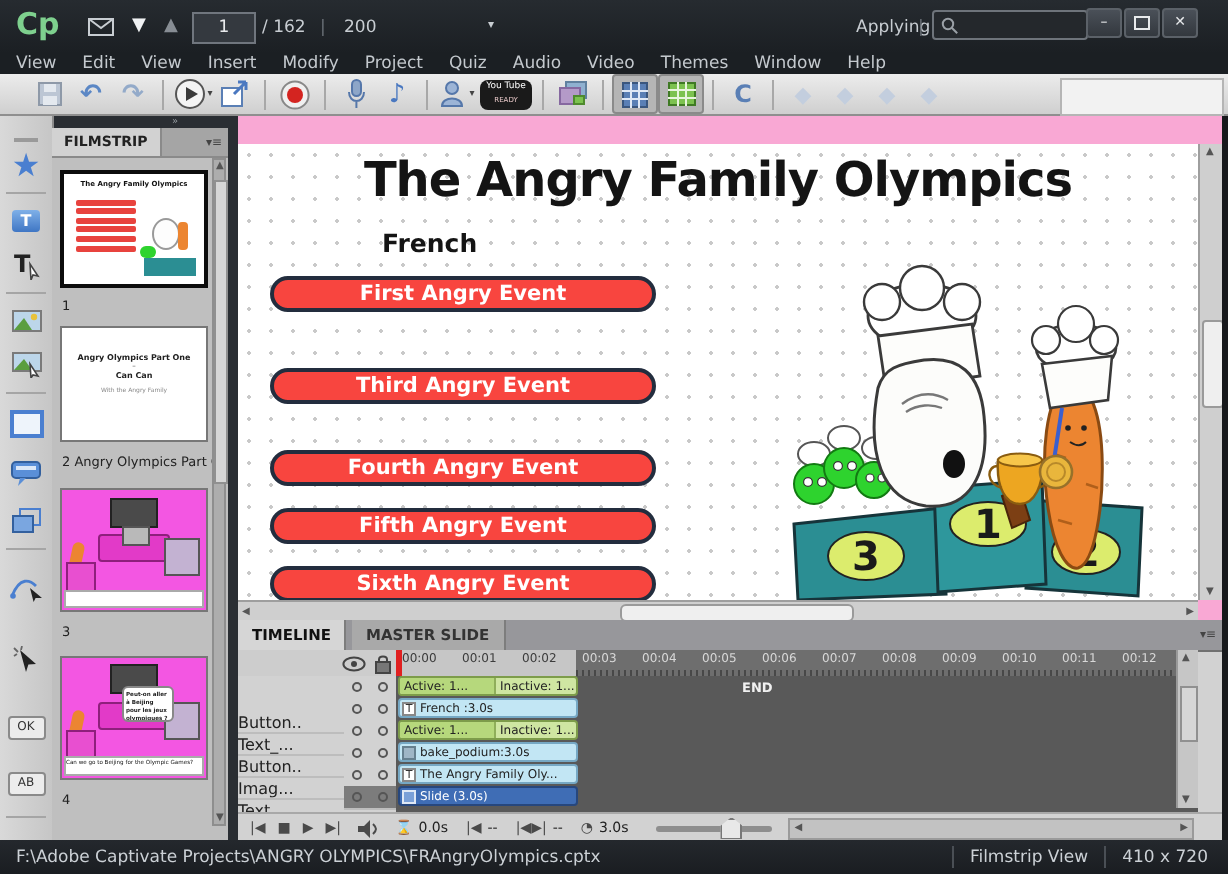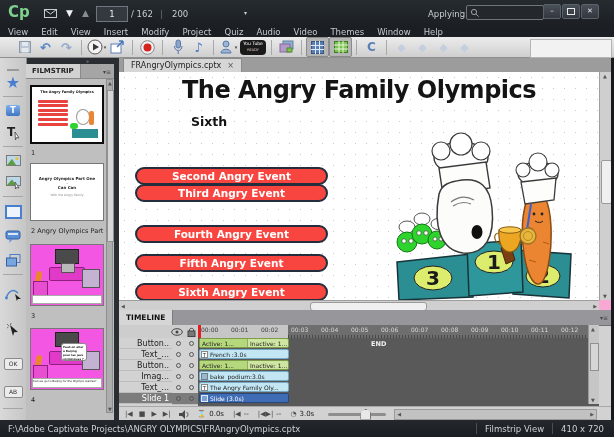--- a/index.html
+++ b/index.html
@@ -82,22 +82,22 @@
   .tl-tab.off{background:#a9a9a9;color:#333;}
   .tl-hdr{position:absolute;left:0;top:15px;width:79px;height:13px;background:#cdcdcd;border-bottom:1px solid #a0a0a0;}
   .tl-ruler{position:absolute;left:79px;top:15px;width:401px;height:13px;background:#6e6e6e;overflow:hidden;
             background-image:repeating-linear-gradient(90deg,rgba(0,0,0,.35) 0 1px,rgba(0,0,0,0) 1px 3px);
             background-size:100% 3px;background-repeat:no-repeat;background-position:0 100%;}
   .tl-ruler-light{position:absolute;left:0;top:0;width:90px;height:13px;background:#c6c6c6;}
   .tick{position:absolute;top:1px;font-size:6px;color:#d8d8d8;}
   .tick.lt{color:#3c3c3c;}
   .playhead{position:absolute;left:0;top:0;width:3px;height:13px;background:#e02020;}
   .tl-names{position:absolute;left:0;top:28px;width:53px;height:66px;background:#d2d2d2;}
-  .tl-name{position:absolute;left:0;width:53px;height:11px;font-size:8px;color:#222;text-align:right;
-           padding-right:3px;box-sizing:border-box;line-height:11px;border-bottom:1px solid #bdbdbd;}
+  .tl-name{position:absolute;left:0;width:53px;height:11px;font-size:8px;color:#222;text-align:left;
+           padding-right:3px;box-sizing:border-box;line-height:11px;border-bottom:1px solid #bdbdbd;margin-top:18px;}
   .tl-name.sel{background:#7c7c7c;color:#fff;}
   .tl-tgl{position:absolute;left:53px;width:26px;height:11px;background:#d2d2d2;border-bottom:1px solid #bdbdbd;
           display:flex;align-items:center;justify-content:space-around;}
   .tl-tgl.sel{background:#7c7c7c;}
   .dot{width:3px;height:3px;border:1px solid #555;border-radius:50%;}
   .tl-tracks{position:absolute;left:79px;top:28px;width:401px;height:68px;background:#595959;}
   .bar{position:absolute;left:1px;width:90px;height:10px;border-radius:2px;box-sizing:border-box;display:flex;align-items:center;
        overflow:hidden;white-space:nowrap;}
   .bar.green{border:1px solid #7d9c4a;background:#cfe6a2;}
   .seg1{background:#b6d87c;height:100%;width:48px;font-size:6px;color:#222;line-height:9px;padding-left:2px;box-sizing:border-box;border-right:1px solid #8fae5a;overflow:hidden;flex:none;}
@@ -388,31 +388,26 @@
 
     <div class="fsb">
       <span class="sb-ar" style="left:1px;top:0">▲</span>
       <div class="fsb-th"></div>
       <span class="sb-ar" style="left:1px;bottom:0">▼</span>
     </div>
   </div>
 
   <div class="ab splitter"></div>
 
-  <div class="ab tabbar">
-    <span class="dtab">
-      <span>FRAngryOlympics.cptx</span><span class="x">×</span>
-    </span>
-  </div>
 
   <div class="ab canvas">
     <div class="ab slide-title">The Angry Family Olympics</div>
-    <div class="ab slide-sub">Sixth</div>
-
-    <div class="ab evt" style="top:95px">Second Angry Event</div>
+    <div class="ab slide-sub">French</div>
+
+    <div class="ab evt" style="top:66px">First Angry Event</div>
     <div class="ab evt" style="top:112px">Third Angry Event</div>
     <div class="ab evt" style="top:182px">Fifth Angry Event</div>
     <div class="ab evt" style="top:153px">Fourth Angry Event</div>
     <div class="ab evt" style="top:211px">Sixth Angry Event</div>
 
     <svg class="ab art" width="185" height="168" viewBox="0 0 185 168">
       <g>
         <ellipse cx="16" cy="95" rx="8" ry="6" fill="#fff" stroke="#555"></ellipse>
         <ellipse cx="31" cy="87" rx="8" ry="6" fill="#fff" stroke="#555"></ellipse>
         <ellipse cx="47" cy="92" rx="7" ry="5.5" fill="#fff" stroke="#555"></ellipse>
@@ -484,20 +479,21 @@
   <div class="ab vsb">
     <span class="sb-ar" style="left:3px;top:1px">▲</span>
     <div class="vsb-th"></div>
     <span class="sb-ar" style="left:3px;bottom:1px">▼</span>
   </div>
   <div class="ab redge"></div>
 
   <div class="ab tl">
     <div class="tl-tabs">
       <span class="tl-tab on" style="left:0">TIMELINE</span>
+      <span class="tl-tab off" style="left:57px">MASTER SLIDE</span>
       <span class="pmenu">▾≡</span>
     </div>
 
     <div class="tl-hdr">
       <svg style="position:absolute;left:52px;top:3px" width="12" height="8">
         <ellipse cx="6" cy="4" rx="5.3" ry="3.3" fill="none" stroke="#444"></ellipse>
           <circle cx="6" cy="4" r="1.5" fill="#444"></circle>
       </svg>
       <svg style="position:absolute;left:68px;top:2px" width="9" height="10">
         <rect x="1" y="4" width="7" height="5.5" fill="#777" stroke="#444"></rect>

